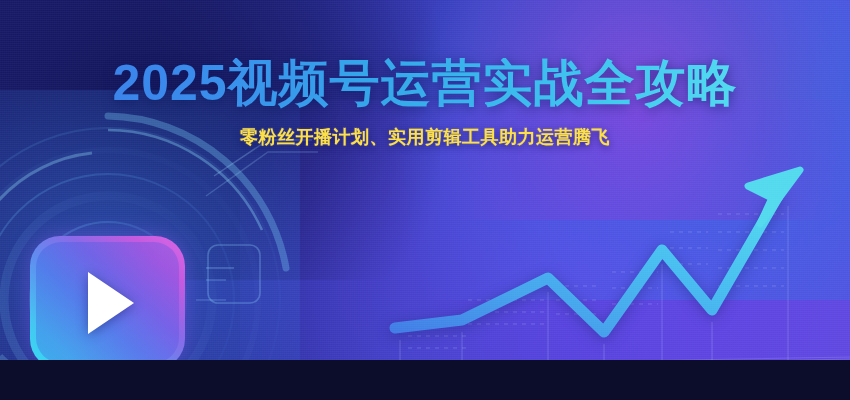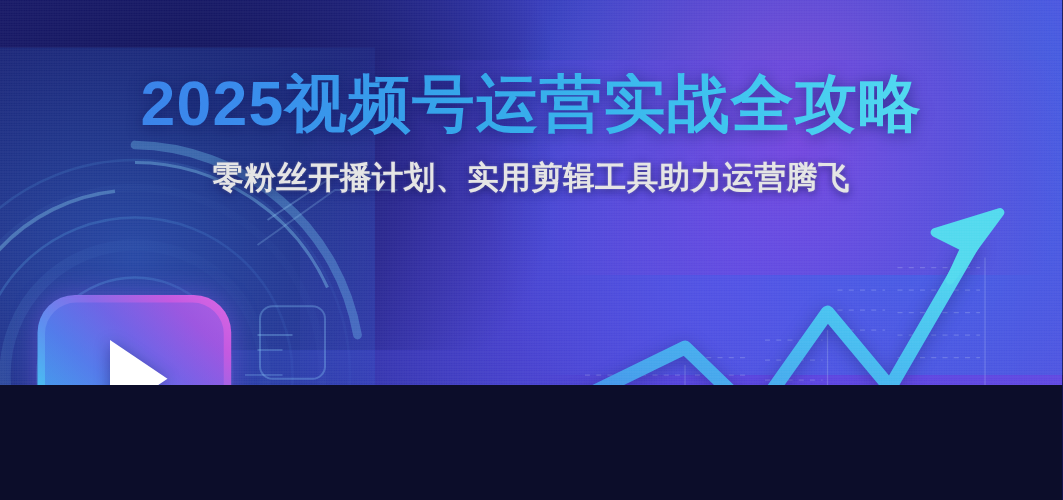--- a/index.html
+++ b/index.html
@@ -7,21 +7,21 @@
     padding: 0;
     background: #0c0d2a;
   }
   body {
     font-family: "Liberation Sans", "DejaVu Sans", sans-serif;
   }
 
   #banner {
     position: relative;
     width: 850px;
-    height: 308px;
+    height: 360px;
     overflow: hidden;
     background: #1a1b6e;
   }
 
   
   .bg-base {
     position: absolute;
     inset: 0;
     background:
       linear-gradient(100deg,
@@ -114,25 +114,25 @@
         #54dcf0 88%,
         #5ee2f2 100%);
     -webkit-background-clip: text;
     background-clip: text;
     color: transparent;
     -webkit-text-fill-color: transparent;
     filter: drop-shadow(0 2px 6px rgba(10,20,90,0.55));
   }
   .sub-title {
     margin: 16px 0 0 0;
-    font-size: 25px;
+    font-size: 18px;
     font-weight: bold;
     letter-spacing: 0.5px;
     white-space: nowrap;
-    color: #e5e5e5;
+    color: #fde047;
     text-shadow: 0 2px 7px rgba(20,20,90,0.75), 0 0 2px rgba(255,255,255,0.35);
     font-family: Liberation Serif, serif;
   }
 
   
   .play-wrap {
     position: absolute;
     left: 30px;
     top: 236px;
     width: 155px;

